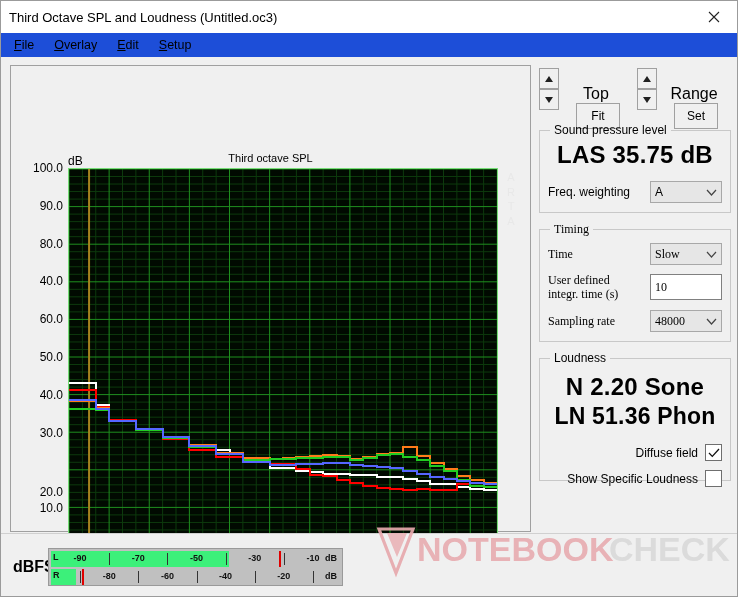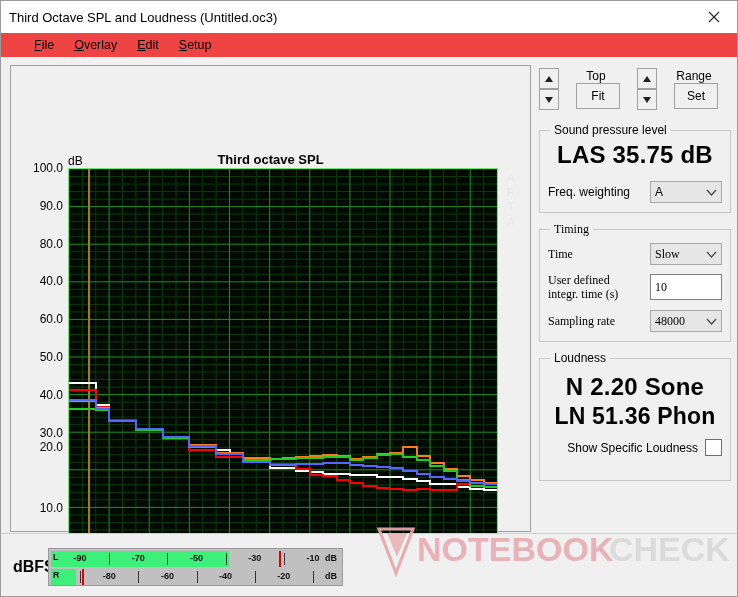--- a/index.html
+++ b/index.html
@@ -12,50 +12,50 @@
     position:relative;
   }
   #app{position:absolute;inset:0;background:#f0f0f0;border:1px solid #9b9b9b;box-sizing:border-box;}
 
   
   .titlebar{height:32px;background:#ffffff;display:flex;align-items:center;position:relative;}
   .title-text{font-size:13px;padding-left:8px;color:#000;}
   .win-close{position:absolute;right:0;top:0;width:46px;height:31px;display:flex;align-items:center;justify-content:center;font-size:15px;color:#000;cursor:default;}
 
   
-  .menubar{height:24px;background:#ef4444;display:flex;align-items:center;padding-left:24px;gap:2px;}
+  .menubar{height:24px;background:#1d4ed8;display:flex;align-items:center;padding-left:4px;gap:2px;}
   .menu-item{padding:2px 9px;font-size:12.5px;cursor:default;}
   .menu-item u{text-decoration:underline;}
 
   
   .main{position:absolute;left:0;right:0;top:56px;bottom:62px;}
 
   
   .graphpanel{position:absolute;left:9px;top:8px;width:521px;height:467px;background:#f0f0f0;border:1px solid #a0a0a0;box-sizing:border-box;}
-  .graph-title{position:absolute;left:0;right:0;top:86px;text-align:center;font-size:13px;font-weight:bold;}
+  .graph-title{position:absolute;left:0;right:0;top:86px;text-align:center;font-size:11px;}
   .db-unit{position:absolute;left:57px;top:88px;font-size:12px;}
   .plot{position:absolute;left:57px;top:102px;width:430px;height:378px;background:#010a01;box-sizing:border-box;border:1px solid #77dd77;}
   .plotsvg{position:absolute;left:0;top:0;}
   .arta{position:absolute;left:493px;top:104px;width:14px;font-size:11px;color:#e8e8e8;line-height:14.5px;text-align:center;}
   .arta span{display:block;}
   .ylabels{position:absolute;left:0;top:0;width:57px;height:482px;}
   .ylabel{position:absolute;right:5px;font-size:12px;text-align:right;transform:translateY(-50%);white-space:nowrap;}
   .xlabels{position:absolute;left:0;top:484px;width:521px;height:20px;}
   .xlabel{position:absolute;font-size:12px;transform:translateX(-50%);white-space:nowrap;}
   .cursor-txt{position:absolute;left:57px;top:504px;font-size:12px;}
   .freqband-txt{position:absolute;right:12px;top:504px;font-size:12px;}
 
   
   .rightcol{position:absolute;left:538px;top:8px;width:192px;}
 
   .spin-row{display:flex;align-items:flex-start;height:46px;margin-top:2px;}
   .spingroup{display:flex;flex-direction:column;width:20px;margin-top:1px;}
   .spinbtn{width:20px;height:21px;background:#f0f0f0;border:1px solid #a0a0a0;box-sizing:border-box;display:flex;align-items:center;justify-content:center;cursor:default;}
   .spinbtn svg{display:block;}
-  .spin-label{font-size:12px;text-align:center;width:62px;margin-top:2px;}
+  .spin-label{font-size:16px;text-align:center;width:62px;margin-top:18px;}
   .spin-btn-wide{width:42px;height:24px;background:#f0f0f0;border:1px solid #a0a0a0;font-size:12px;display:flex;align-items:center;justify-content:center;cursor:default;margin:0 auto;}
   .spin-cell{width:66px;margin-left:6px;}
 
   fieldset.grp{border:1px solid #c8c8c8;margin:0;padding:4px 8px 8px 8px;position:relative;}
   fieldset.grp legend{font-size:12px;padding:0 4px;margin-left:2px;}
 
   .bigval{font-size:24px;font-weight:bold;text-align:center;letter-spacing:0.2px;white-space:nowrap;}
   .bigval.lo{font-size:23px;}
 
   .fieldrow{display:flex;align-items:center;justify-content:space-between;margin-top:8px;}
@@ -114,21 +114,21 @@
 
       <div class="ylabels">
           <div class="ylabel" style="top: 102px;">100.0</div>
           <div class="ylabel" style="top: 139.8px;">90.0</div>
           <div class="ylabel" style="top: 177.6px;">80.0</div>
           <div class="ylabel" style="top: 215.4px;">40.0</div>
           <div class="ylabel" style="top: 253.2px;">60.0</div>
           <div class="ylabel" style="top: 291px;">50.0</div>
           <div class="ylabel" style="top: 328.8px;">40.0</div>
           <div class="ylabel" style="top: 366.6px;">30.0</div>
-          <div class="ylabel" style="top: 381px;">20.0</div>
+          <div class="ylabel" style="top: 426px;">20.0</div>
           <div class="ylabel" style="top: 442.2px;">10.0</div>
           <div class="ylabel" style="top: 480px;">0.0</div>
         </div>
 
       <div class="plot">
         <svg class="plotsvg" id="plotsvg" width="428" height="376" viewBox="0 0 428 376">
             <rect x="0" y="0" width="428" height="376" fill="#010a01"></rect>
             <line x1="0" y1="368.48" x2="428" y2="368.48" stroke="#0d3a0d" stroke-width="1"></line>
             <line x1="0" y1="360.96" x2="428" y2="360.96" stroke="#0d3a0d" stroke-width="1"></line>
             <line x1="0" y1="353.44" x2="428" y2="353.44" stroke="#0d3a0d" stroke-width="1"></line>
@@ -337,20 +337,28 @@
             </span>
           </div>
         </div>
       </fieldset>
 
       <fieldset class="grp" style="margin-top:9px;height:116px;">
         <legend>Loudness</legend>
         <div class="bigval" style="margin-top:4px;">N 2.20 Sone</div>
         <div class="bigval lo" style="margin-top:2px;">LN 51.36 Phon</div>
 
+        <div class="chkrow" style="margin-top:14px;">
+          <span class="fieldlabel">Diffuse field</span>
+          <span class="chkbox">
+            <svg width="12" height="10" viewBox="0 0 12 10">
+                <path d="M1 5 L4.3 8.4 L11 1" stroke="#111" stroke-width="1.3" fill="none"></path>
+              </svg>
+          </span>
+        </div>
         <div class="chkrow">
           <span class="fieldlabel">Show Specific Loudness</span>
           <span class="chkbox"></span>
         </div>
       </fieldset>
 
     </div>
   </div>
 
   <div class="bottom">

